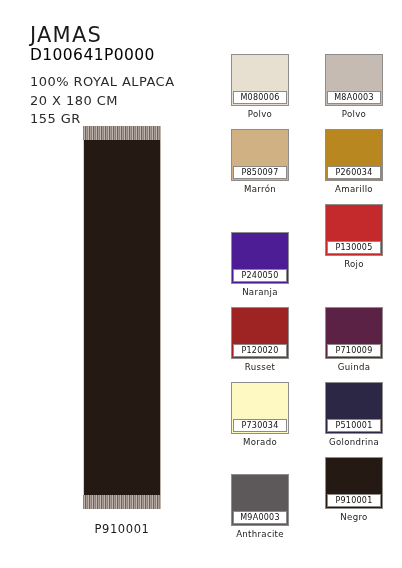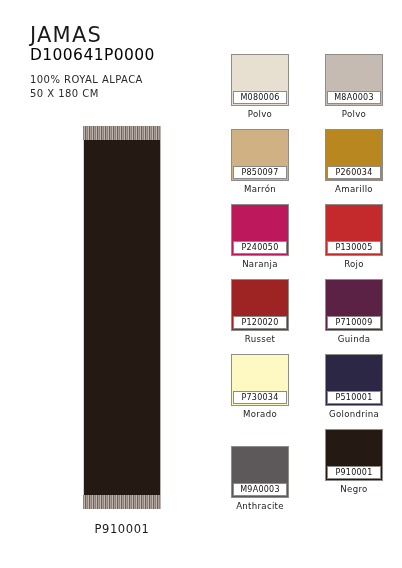--- a/index.html
+++ b/index.html
@@ -35,21 +35,21 @@
   }
   #style-code {
     font-size: 15.5px;
     letter-spacing: 0.4px;
     line-height: 1.1;
     color: #000000;
     margin: 0 0 9px 0;
     font-family: "DejaVu Sans", sans-serif;
   }
   .spec-line {
-    font-size: 10px;
+    font-size: 13px;
     letter-spacing: 0.45px;
     line-height: 1.42;
     color: #2a2a2a;
     font-family: "DejaVu Sans", sans-serif;
   }
 
   
   #scarf-figure {
     position: absolute;
     left: 83px;
@@ -136,21 +136,22 @@
     font-family: "DejaVu Sans", sans-serif;
   }
 </style>
 </head>
 <body>
 
 <div id="header">
   <div id="product-title">JAMAS</div>
   <div id="style-code">D100641P0000</div>
   <div class="spec-line">100% ROYAL ALPACA</div>
-  <div class="spec-line">50 X 180 CM</div>
+  <div class="spec-line">20 X 180 CM</div>
+  <div class="spec-line">155 GR</div>
 </div>
 
 <div id="scarf-figure">
   <div class="fringe"></div>
   <div id="scarf-body"></div>
   <div class="fringe"></div>
   <div id="scarf-caption">P910001</div>
 </div>
 
 <div id="swatch-grid">
@@ -172,21 +173,21 @@
       </div>
       <div class="swatch-name">Marrón</div>
     </div>
     <div class="swatch-cell">
       <div class="swatch-chip" style="background: rgb(184, 135, 31);">
         <div class="swatch-code">P260034</div>
       </div>
       <div class="swatch-name">Amarillo</div>
     </div>
     <div class="swatch-cell">
-      <div class="swatch-chip" style="background: #be185d;">
+      <div class="swatch-chip" style="background: #4c1d95; margin-top: 28px;">
         <div class="swatch-code">P240050</div>
       </div>
       <div class="swatch-name">Naranja</div>
     </div>
     <div class="swatch-cell">
       <div class="swatch-chip" style="background: rgb(196, 42, 44);">
         <div class="swatch-code">P130005</div>
       </div>
       <div class="swatch-name">Rojo</div>
     </div>

